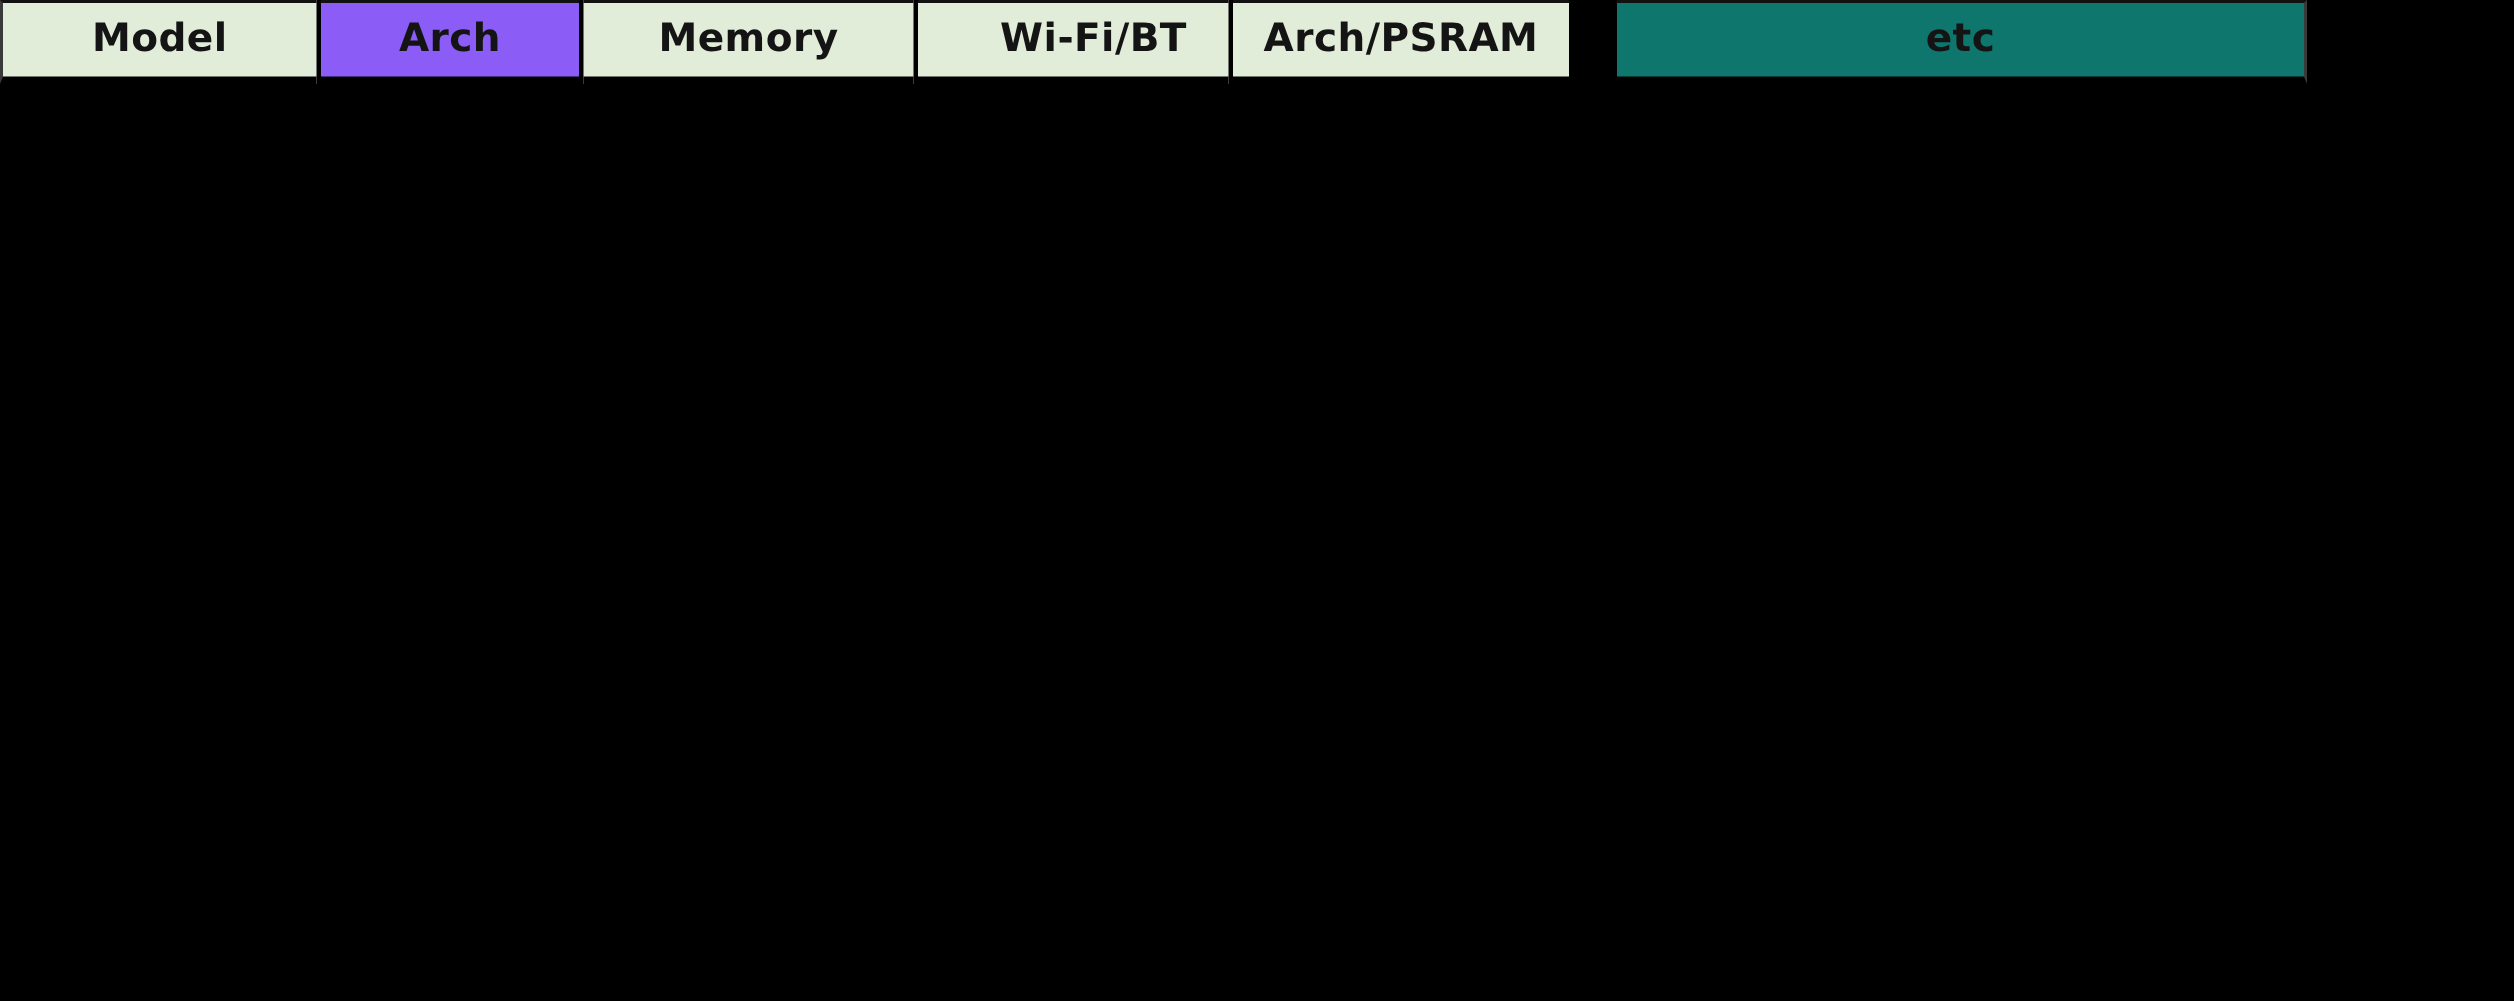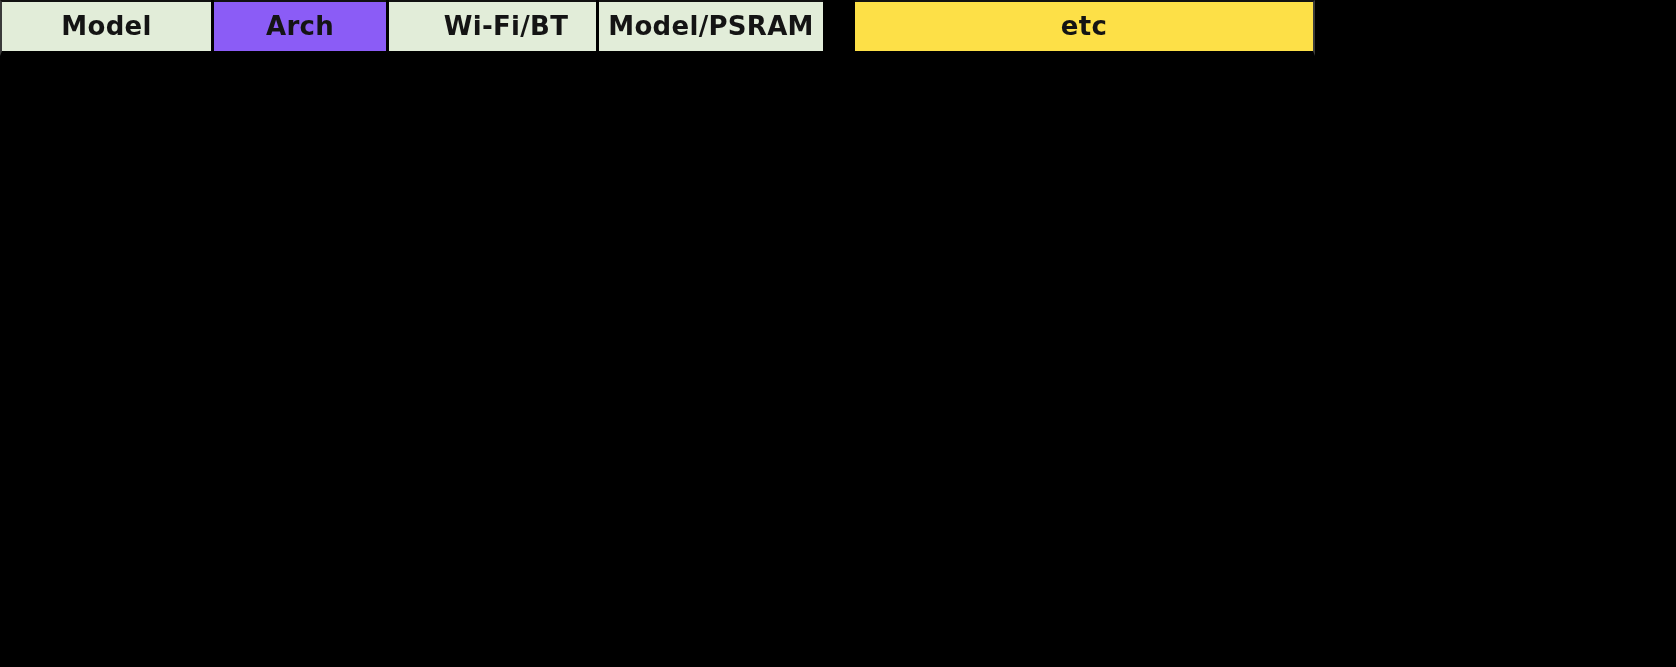--- a/index.html
+++ b/index.html
@@ -91,30 +91,33 @@
 
     <div class="header-cell" style="width: 211px; background: rgb(226, 237, 217);">
       <span class="header-cell-label" style="color: rgb(20, 20, 20);">Model</span>
     </div>
 
     <div class="header-cell" style="width: 172px; background: #8b5cf6;">
       <span class="header-cell-label" style="color: rgb(20, 20, 20);">Arch</span>
     </div>
 
 
+    <div class="header-cell" style="width: 220px; background: rgb(226, 237, 217);">
+      <span class="header-cell-label" style="color: rgb(20, 20, 20);">Memory</span>
+    </div>
 
     <div class="header-cell" style="width: 207px; background: rgb(226, 237, 217); padding-left: 27px;">
       <span class="header-cell-label" style="color: rgb(20, 20, 20);">Wi-Fi/BT</span>
     </div>
 
     <div class="header-cell" style="width: 224px; background: rgb(226, 237, 217);">
-      <span class="header-cell-label" style="color: rgb(20, 20, 20);">Model/PSRAM</span>
+      <span class="header-cell-label" style="color: rgb(20, 20, 20);">Arch/PSRAM</span>
     </div>
 
-    <div class="header-cell" style="width: 460px; background: #fde047; margin-left: 32px;">
+    <div class="header-cell" style="width: 460px; background: #0f766e; margin-left: 32px;">
       <span class="header-cell-label" style="color: rgb(20, 20, 20);">etc</span>
     </div>
 
   </div>
 
   <div class="table-body" style="background: rgb(0, 0, 0);"></div>
 
 </div>
 
 </body></html>

